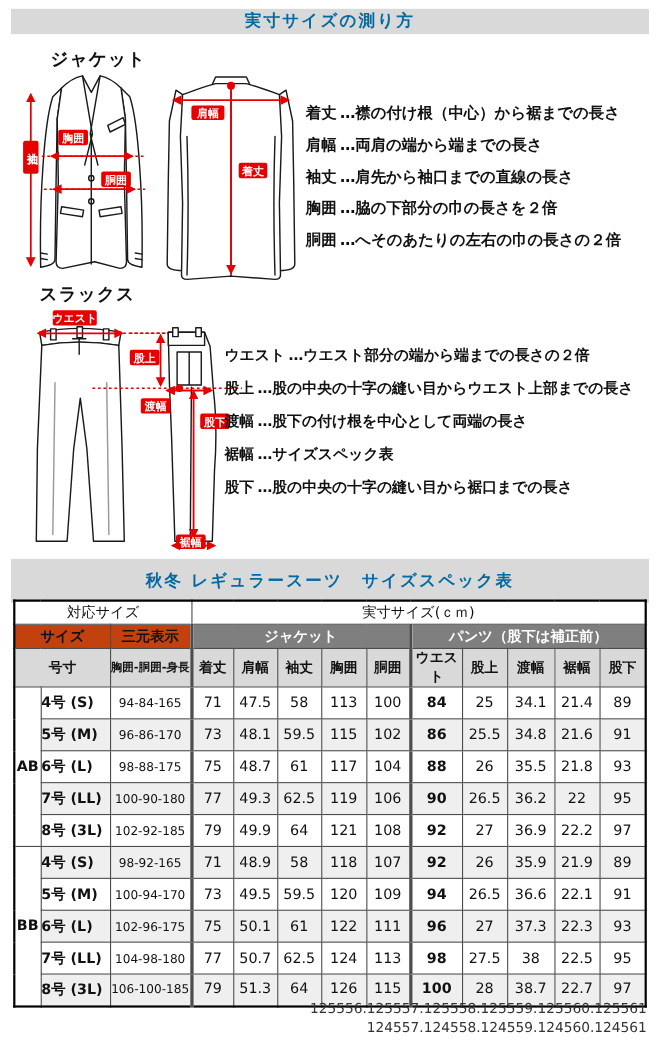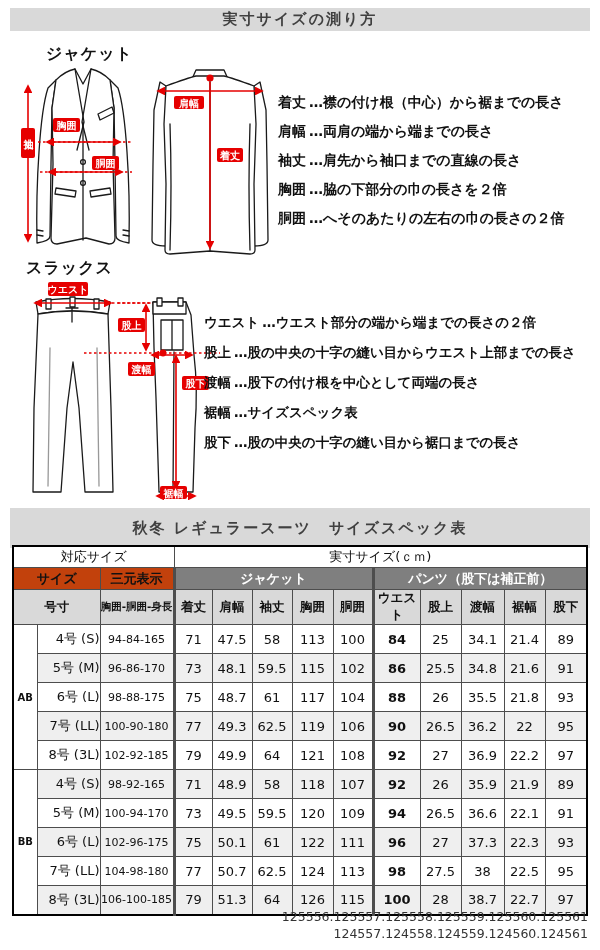--- a/index.html
+++ b/index.html
@@ -3,27 +3,27 @@
 <meta charset="utf-8">
 <style>
   html,body{margin:0;padding:0;}
   body{
     width:600px;height:950px;background:#fff;position:relative;overflow:hidden;
     font-family:"DejaVu Sans","Liberation Sans",sans-serif;color:#111;
   }
   .bar{
     position:absolute;left:10px;width:580px;height:23px;background:#d9d9d9;
     display:flex;align-items:center;justify-content:center;
-    font-size:15px;font-weight:bold;letter-spacing:2px;color:#404040;
+    font-size:15px;font-weight:bold;letter-spacing:2px;color:#0369a1;
   }
   #bar-measure{top:8px;}
   #bar-spec{top:508px;height:40px;}
   .sec-heading{position:absolute;font-size:16px;font-weight:bold;letter-spacing:1px;}
   #jacket-heading{left:46px;top:44px;}
-  #slacks-heading{left:26px;top:258px;}
+  #slacks-heading{left:36px;top:258px;}
   .diagram{position:absolute;}
   #jacket-diagram{left:20px;top:64px;width:250px;height:194px;}
   #slacks-diagram{left:22px;top:278px;width:200px;height:222px;}
   .defs{position:absolute;}
   #jacket-defs{left:278px;top:88px;}
   #slacks-defs{left:204px;top:308px;}
   .def{height:29px;display:flex;align-items:center;font-size:14px;font-weight:bold;white-space:nowrap;}
   #slacks-defs .def{height:30px;font-size:13.5px;}
   .def .term{margin-right:3px;}
   
@@ -33,22 +33,22 @@
     border:2px solid #000;table-layout:fixed;
   }
   #spec-table th,#spec-table td{border:1px solid #4d4d4d;padding:0;overflow:hidden;}
   #spec-table tr.h1 th{height:20px;background:#fff;font-weight:normal;font-size:13px;}
   #spec-table tr.h2 th{height:21px;background:#c2410c;font-weight:bold;font-size:13px;}
   #spec-table tr.h2 th.dk{background:#7f7f7f;color:#fff;}
   #spec-table tr.h3 th{height:25px;background:#d9d9d9;font-weight:bold;font-size:12.5px;}
   #spec-table tr.h3 th.sub{font-size:10.5px;}
   #spec-table tbody tr{height:29px;}
   #spec-table tbody tr.alt td{background:#efefef;}
-  #spec-table th.grp{background:#fff;font-weight:bold;font-size:10px;}
-  #spec-table td.size{font-weight:normal;text-align:right;}
+  #spec-table th.grp{background:#fff;font-weight:bold;font-size:13px;}
+  #spec-table td.size{font-weight:bold;text-align:left;}
   #spec-table td.sg{font-size:11px;}
   #spec-table td.waist{font-weight:bold;}
   #spec-table .thickL{border-left:3px solid #4d4d4d;}
   
   #codes{position:absolute;right:12px;top:908px;text-align:right;
     font-size:12.5px;line-height:17px;color:#333;font-weight:normal;}
   
   svg .ln{fill:none;stroke:#1a1a1a;stroke-width:1.3;stroke-linejoin:round;stroke-linecap:round;}
   svg .fl{fill:#fff;stroke:#1a1a1a;stroke-width:1.3;stroke-linejoin:round;}
   svg .red{stroke:#e60000;stroke-width:1.6;fill:none;}

